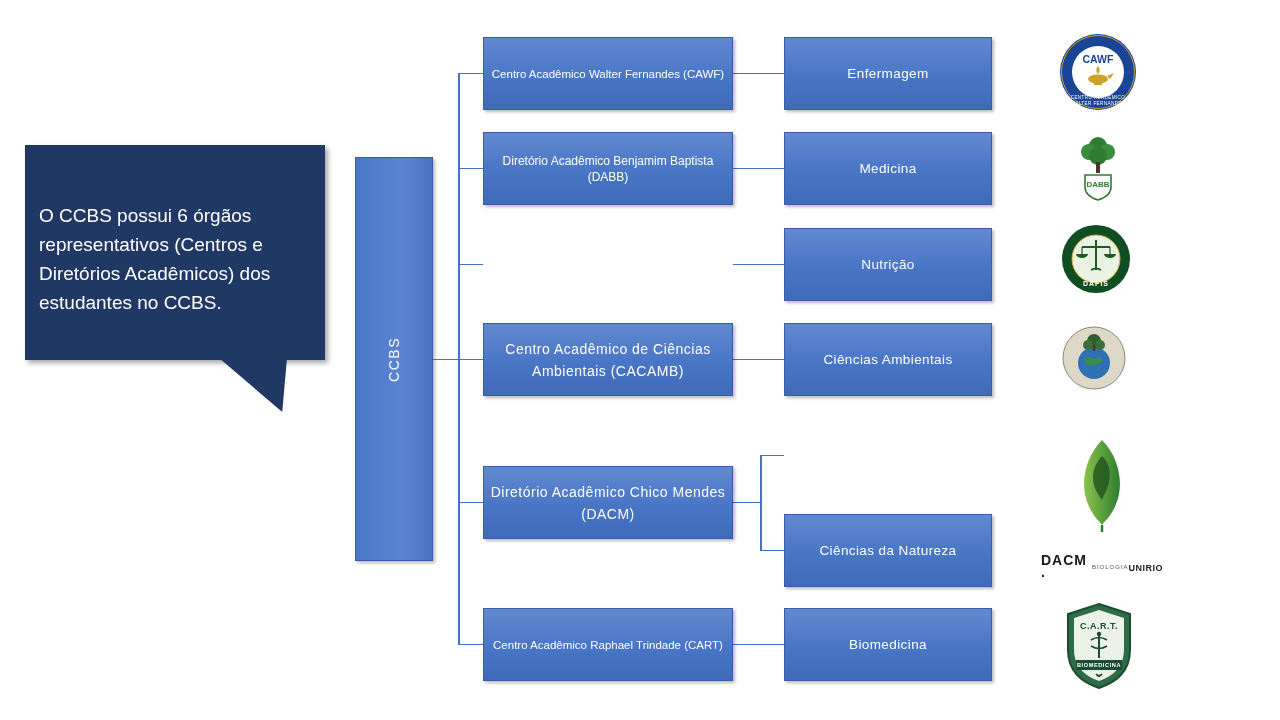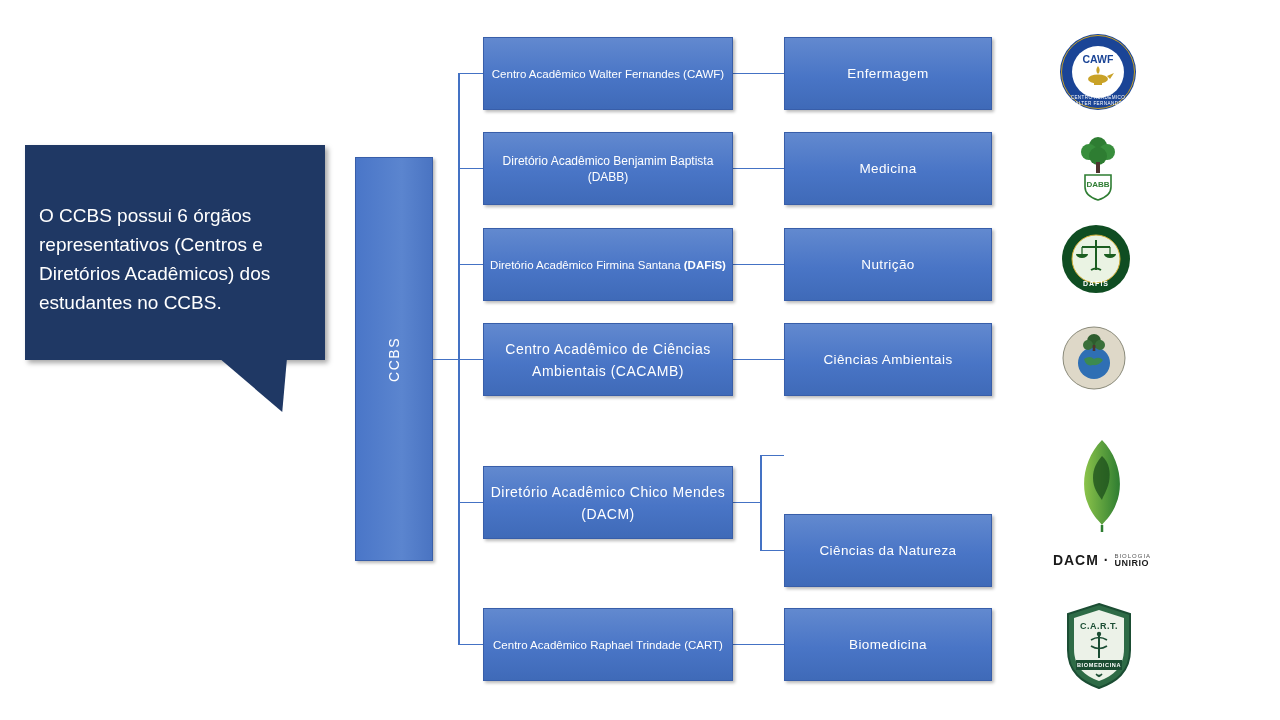--- a/index.html
+++ b/index.html
@@ -35,21 +35,21 @@
   .u1{top:37px;}.u2{top:132px;}.u3{top:228px;}.u4{top:323px;}.u5{top:466px;}.u6{top:608px;}
   .course-box{left:784px;width:208px;height:73px;font-size:13.5px;letter-spacing:.4px;}
   .c1{top:37px;}.c2{top:132px;}.c3{top:228px;}.c4{top:323px;}.c5{top:419px;}.c6{top:514px;}.c7{top:608px;}
   .bold{font-weight:bold;}
   
   .line{position:absolute;background:#4472c4;}
   
   .logo{position:absolute;display:flex;flex-direction:column;align-items:center;}
   .dacm-caption{display:flex;align-items:center;gap:5px;margin-top:20px;}
   .dacm-acronym{font-size:14px;font-weight:bold;color:#1a1a1a;letter-spacing:1px;}
-  .dacm-sub{display:flex;flex-direction:column;line-height:1;justify-content:center;}
+  .dacm-sub{display:flex;line-height:1;justify-content:center;}
   .dacm-sub .l1{font-size:6px;color:#555;letter-spacing:1px;}
   .dacm-sub .l2{font-size:9px;font-weight:bold;color:#1a1a1a;letter-spacing:.5px;}
 </style>
 </head>
 <body>
 
 <div class="slide">
 
   <div class="callout-body">
     <div class="callout-text">O CCBS possui 6 órgãos representativos (Centros e Diretórios Acadêmicos) dos estudantes no CCBS.</div>
@@ -77,23 +77,20 @@
   <div class="line" style="left:760px;top:454.8px;width:24px;height:1.6px;"></div>
   <div class="line" style="left:760px;top:549.8px;width:24px;height:1.6px;"></div>
   <div class="line" style="left:733px;top:643.8px;width:51px;height:1.6px;"></div>
 
   <div class="blue-shape unit-box u1">
     <span class="unit-nowrap">Centro Acadêmico Walter Fernandes (CAWF)</span>
   </div>
   <div class="blue-shape unit-box u2">
     <span>Diretório Acadêmico Benjamim Baptista</span>
     <span>(DABB)</span>
-  </div>
-  <div class="blue-shape unit-box u3">
-    <span class="unit-nowrap"><span>Diretório Acadêmico Firmina Santana </span><span class="bold">(DAFiS)</span></span>
   </div>
   <div class="blue-shape unit-box unit-lg u5">
     <span>Diretório Acadêmico Chico Mendes</span>
     <span>(DACM)</span>
   </div>
   <div class="blue-shape unit-box unit-lg u4">
     <span>Centro Acadêmico de Ciências</span>
     <span>Ambientais (CACAMB)</span>
   </div>
   <div class="blue-shape unit-box u6">

